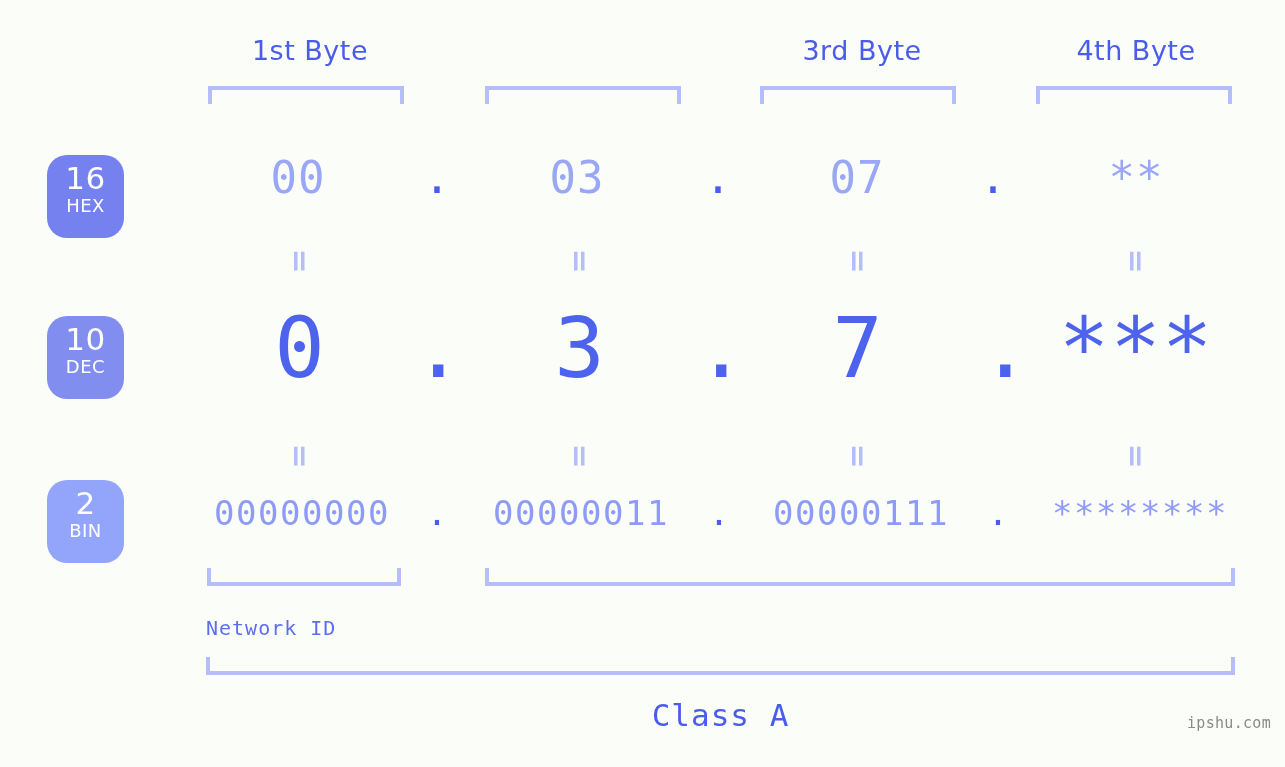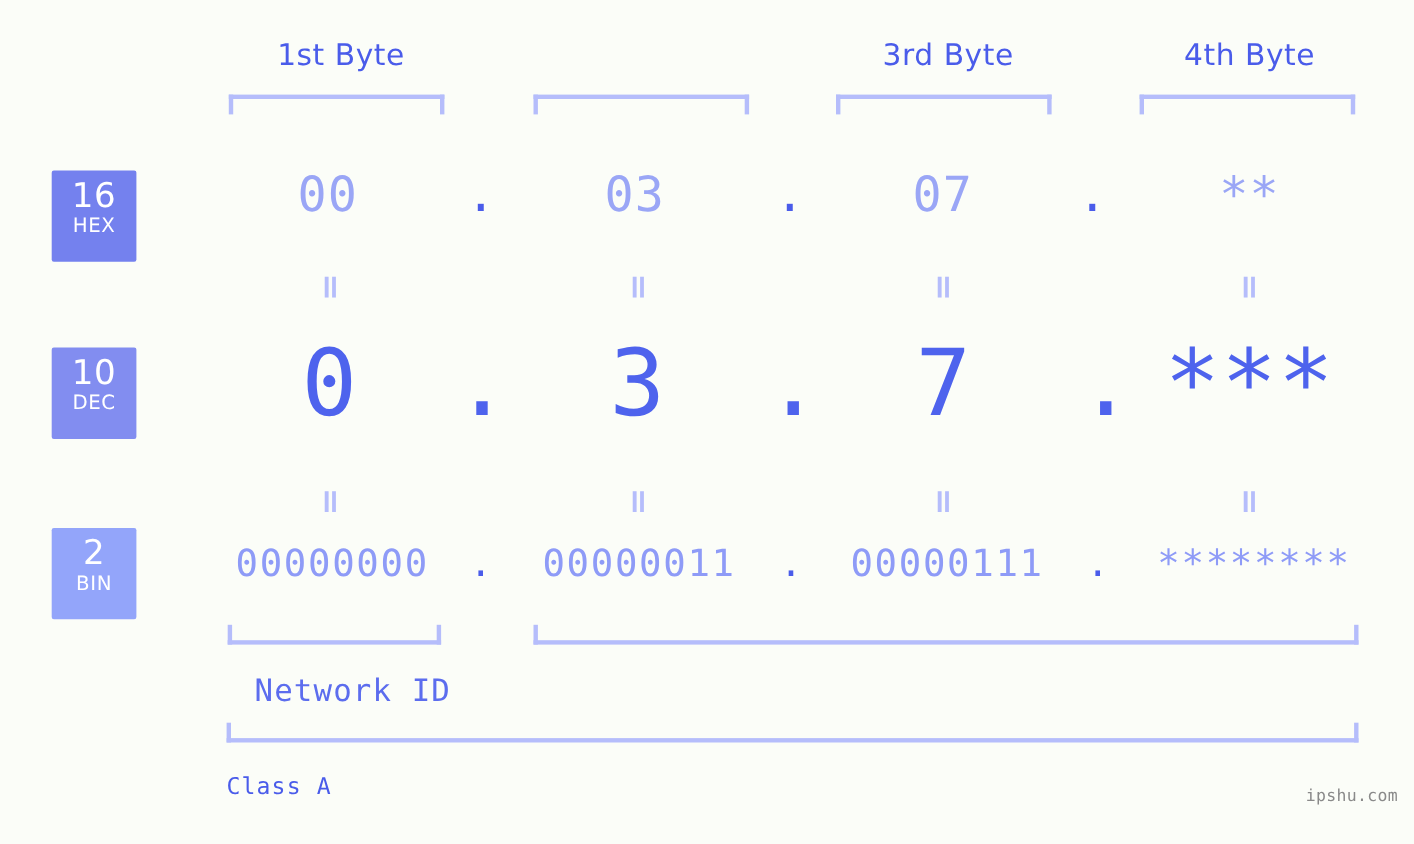--- a/index.html
+++ b/index.html
@@ -53,21 +53,21 @@
     border-left: 4px solid #b5bdfb;
     border-right: 4px solid #b5bdfb;
     box-sizing: border-box;
   }
 
   
   .badge {
     position: absolute;
     left: 47px;
     width: 77px;
-    border-radius: 2px;
+    border-radius: 20px;
     color: #ffffff;
     text-align: center;
     font-family: "DejaVu Sans", sans-serif;
     box-sizing: border-box;
     padding-top: 6px;
   }
   .badge .num {
     display: block;
     font-size: 31px;
     line-height: 34px;
@@ -163,38 +163,39 @@
     display: inline-block;
     transform: rotate(90deg);
     font-weight: 600;
   }
   .eq-top { top: 246px; }
   .eq-bot { top: 441px; }
 
   
   .id-label {
     position: absolute;
-    text-align: right;
-    font-family: "DejaVu Sans Mono", monospace;
-    font-size: 28px;
+    text-align: left;
+    font-family: "DejaVu Sans Mono", monospace;
+    font-size: 20px;
     line-height: 32px;
     color: #5c6dee;
     letter-spacing: 1px;
     white-space: nowrap;
   }
   #network-id-label { top: 612px; left: 206px; width: 204px; }
   #host-id-label    { top: 612px; left: 484px; width: 751px; }
 
   #class-label {
     position: absolute;
     top: 695px;
     left: 206px;
     width: 1029px;
-    font-family: "DejaVu Sans Mono", monospace;
-    font-size: 21px;
+    text-align: center;
+    font-family: "DejaVu Sans Mono", monospace;
+    font-size: 31px;
     line-height: 40px;
     color: #4a5cea;
     letter-spacing: 1px;
     white-space: nowrap;
   }
 
   
   #watermark {
     position: absolute;
     top: 713px;

